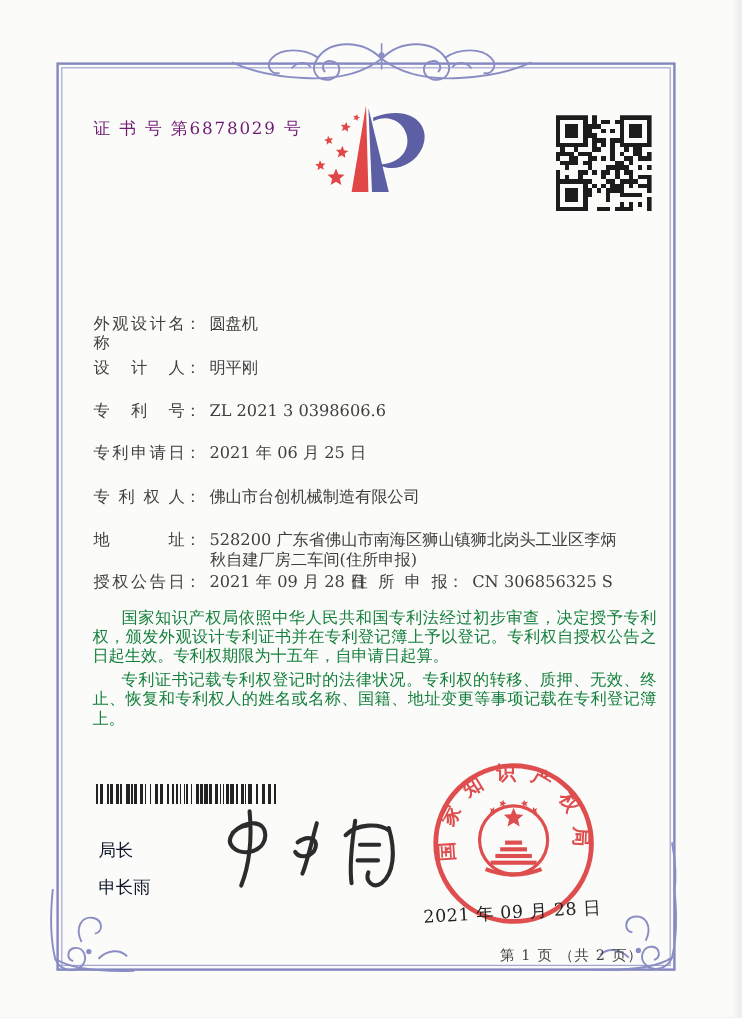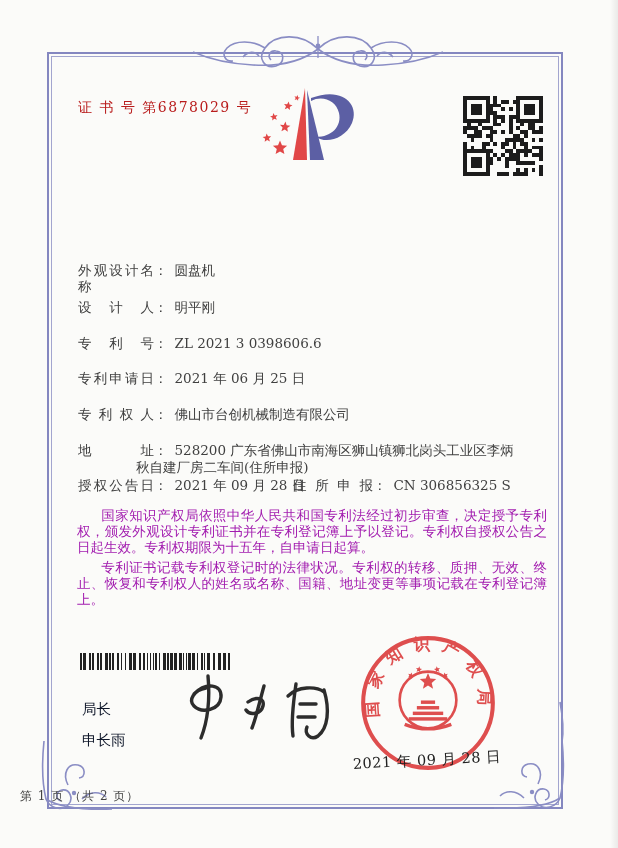--- a/index.html
+++ b/index.html
@@ -11,45 +11,45 @@
   .page::after{content:"";position:absolute;top:0;right:0;width:8px;height:100%;
     background:linear-gradient(to right,rgba(0,0,0,0),rgba(0,0,0,0.07));pointer-events:none;}
   
   .border-outer{position:absolute;left:47px;top:52px;width:516px;height:757px;
     border:2.5px solid #8487c0;box-sizing:border-box;}
   .border-inner{position:absolute;left:2px;top:2px;right:2px;bottom:2px;
     border:1px solid #a2a5cf;}
   
   .orn{position:absolute;pointer-events:none;}
   
-  .cert-no{position:absolute;left:78px;top:99px;font-size:14px;letter-spacing:1.5px;color:#b91c1c;}
+  .cert-no{position:absolute;left:78px;top:99px;font-size:14px;letter-spacing:1.5px;color:#701a75;}
   .logo{position:absolute;left:250px;top:78px;}
   .qr{position:absolute;left:463px;top:96px;width:80px;height:80px;}
   .title{position:absolute;left:0;top:188px;width:100%;text-align:center;
     font-size:32px;font-weight:bold;letter-spacing:4px;color:#2d2d2d;margin:0;}
   
   .frow{position:absolute;left:78px;width:478px;font-size:13.5px;color:#404040;line-height:16px;}
   .lbl{display:inline-block;width:76px;text-align:justify;text-align-last:justify;vertical-align:top;}
   .colon{vertical-align:top;}
   .val{display:inline-block;margin-left:7px;vertical-align:top;}
-  .val2{margin-left:58px;line-height:16px;margin-top:1px;}
+  .val2{margin-left:97px;line-height:16px;margin-top:1px;}
   .pair2{position:absolute;left:215px;top:0;}
   .pair2 .lbl{width:80px;}
   
   .paras{position:absolute;left:77px;top:508px;width:470px;font-size:13.5px;
-    line-height:15.8px;text-align:justify;color:#a21caf;}
+    line-height:15.8px;text-align:justify;color:#15803d;}
   .paras p{margin:0 0 5px 0;text-indent:1.8em;}
   
   .barcode{position:absolute;left:80px;top:653px;width:152px;height:17px;}
   .signer{position:absolute;left:82px;top:694px;font-size:14.5px;color:#0f172a;line-height:31px;}
   .signature{position:absolute;left:172px;top:672px;}
   .seal{position:absolute;left:352px;top:627px;}
   .seal-date{position:absolute;left:352px;top:751px;width:150px;text-align:center;
     font-size:14.5px;color:#222;transform:rotate(-3deg);letter-spacing:0.5px;}
-  .page-info{position:absolute;left:20px;top:788px;width:516px;text-align:left;
+  .page-info{position:absolute;left:20px;top:788px;width:516px;text-align:right;
     font-size:12px;letter-spacing:1px;color:#444;}
   .back-note{position:absolute;left:20px;top:820px;width:516px;text-align:center;
     font-size:13px;letter-spacing:2px;color:#3c3c3c;margin-top:39px;}
 </style>
 </head>
 <body>
 
 <div class="page">
 
   <div class="border-outer">

